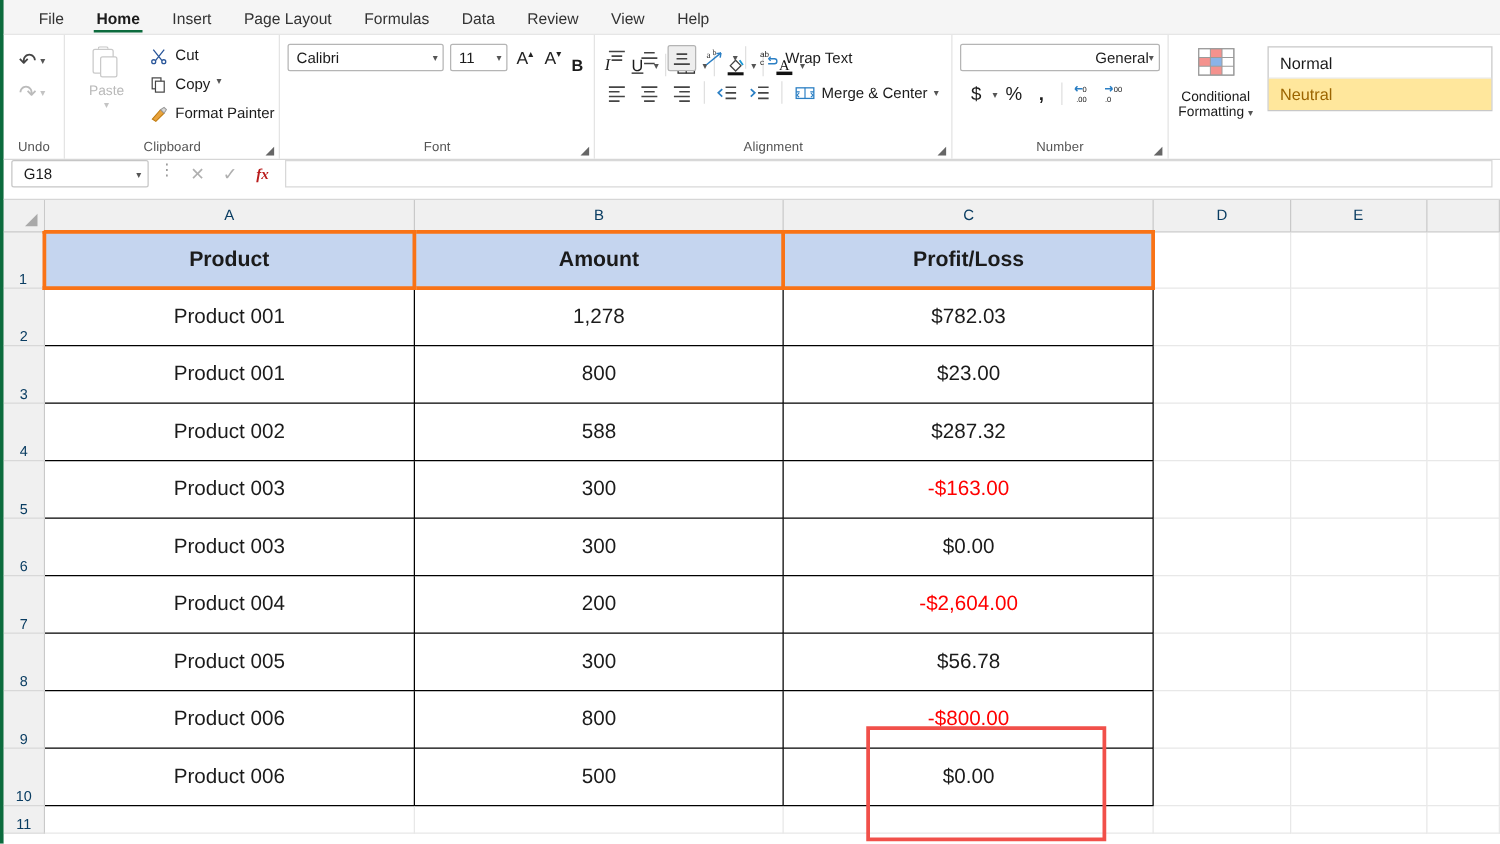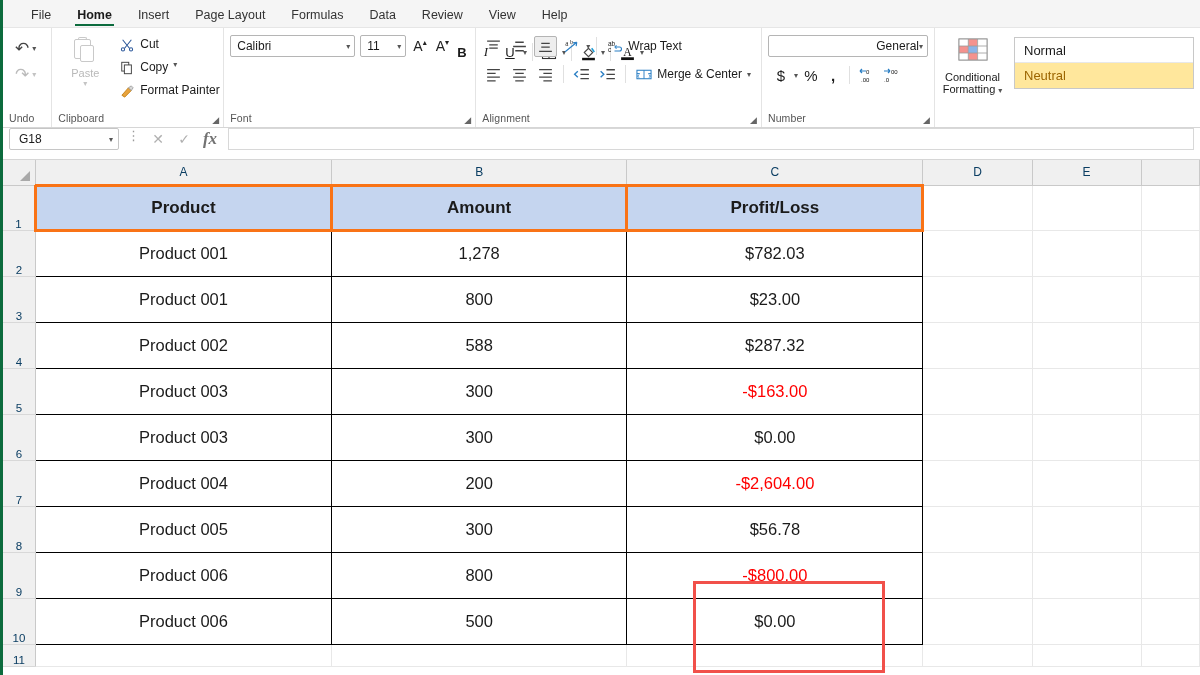--- a/index.html
+++ b/index.html
@@ -53,21 +53,21 @@
   .group {
     display: flex;
     flex-direction: column;
     justify-content: space-between;
     padding: 4px 6px 0 6px;
     border-right: 1px solid #e4e4e4;
     position: relative;
   }
   .group-body { flex: 1; display: flex; align-items: flex-start; padding-top: 3px;}
   .group-label {
-    font-size: 10.5px; color: #555; text-align: left;
+    font-size: 10.5px; color: #555; text-align: center;
     padding-bottom: 3px; letter-spacing: .1px;
   }
   .dlg {
     position: absolute; right: 4px; bottom: 2px;
     font-size: 9px; color: #666;
   }
 
   
   .g-undo { width: 78px; }
   .undo-row { display: flex; align-items: center; gap: 3px; height: 26px; padding-left:6px;}
@@ -164,21 +164,21 @@
     height: 32px; background: #fff; display: flex; align-items: flex-start;
     padding: 0 6px; gap: 6px; border-bottom: 1px solid #d6d6d6;
   }
   .namebox {
     width: 110px; height: 22px; border: 1px solid #c6c6c6; background:#fff;
     display:flex;align-items:center;justify-content:space-between;
     padding: 0 5px 0 9px; font-size: 12px; color:#1b1b1b; border-radius:2px;
   }
   .fb-dots { color:#9a9a9a; font-size:13px; padding:0 2px;}
   .fb-btn { width:20px;height:22px;display:flex;align-items:center;justify-content:center;font-size:14px;color:#b0b0b0;}
-  .fb-fx { font-style: italic; font-family:"Liberation Serif",serif; font-size:17px; color:#737373; font-weight:bold;}
+  .fb-fx { font-style: italic; font-family:"Liberation Serif",serif; font-size:12px; color:#b91c1c; font-weight:bold;}
   .fb-input {
     flex:1; height:22px; border:1px solid #d8d8d8; border-left:1px solid #d8d8d8;
     background:#fff; font-size:12.5px; color:#1b1b1b; padding:0 5px; display:flex;align-items:center;
     margin-left: 2px;
   }
 
   
   .gridwrap { position: relative; width: 1197px; height: 515px; overflow: hidden; background:#fff;}
   table.grid { border-collapse: collapse; table-layout: fixed; }
   table.grid td, table.grid th { padding: 0; }

